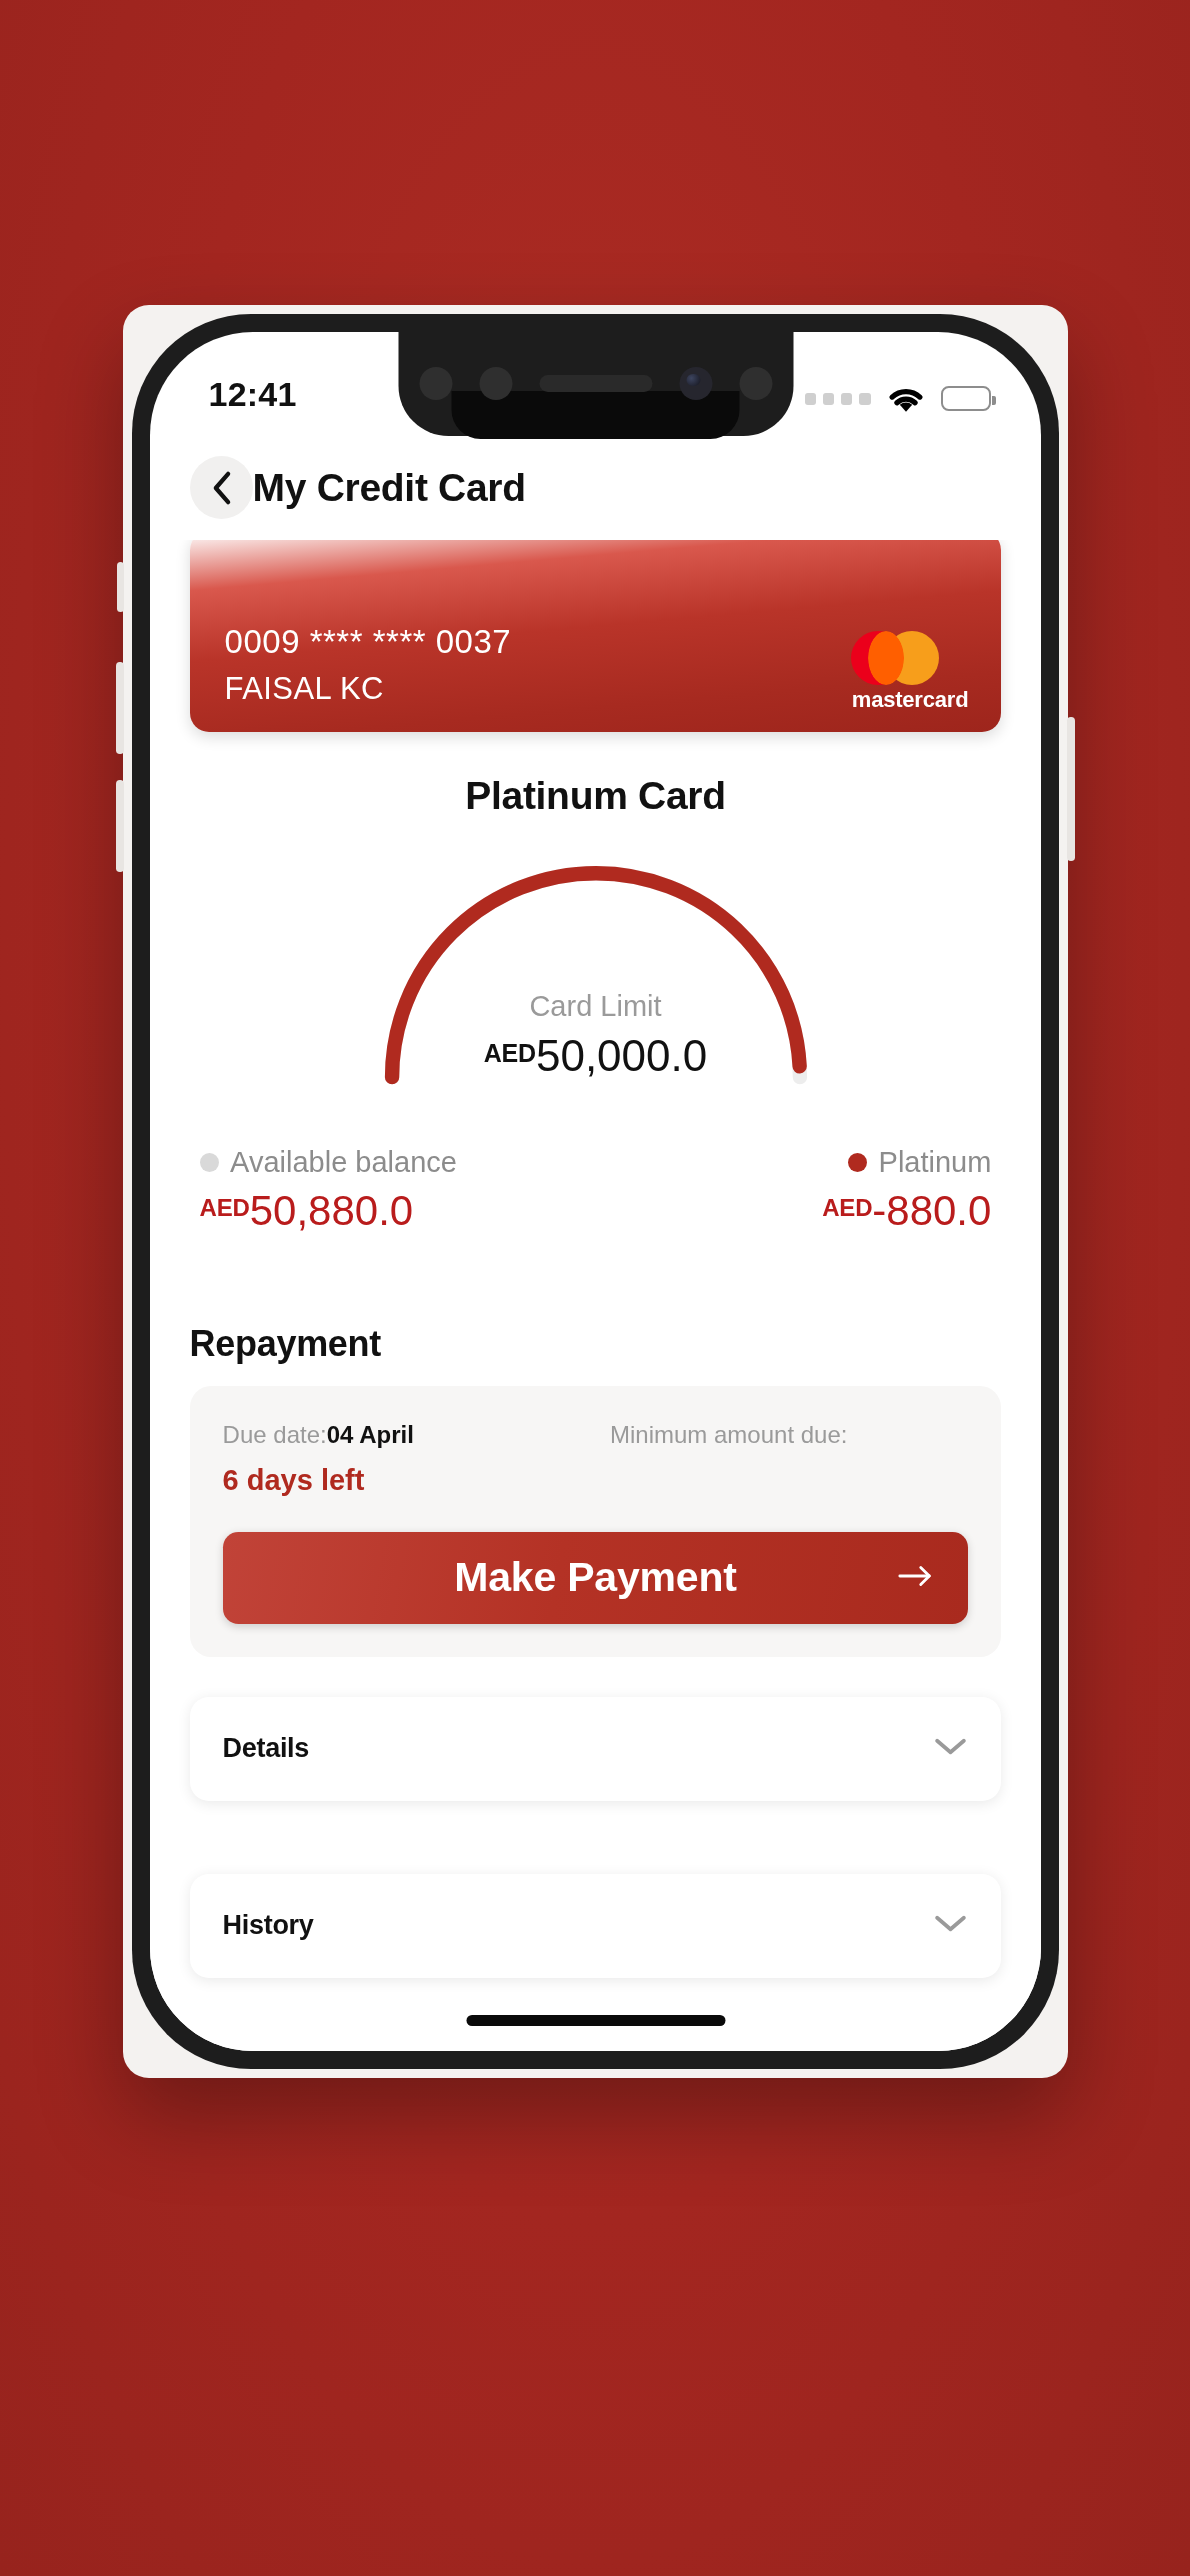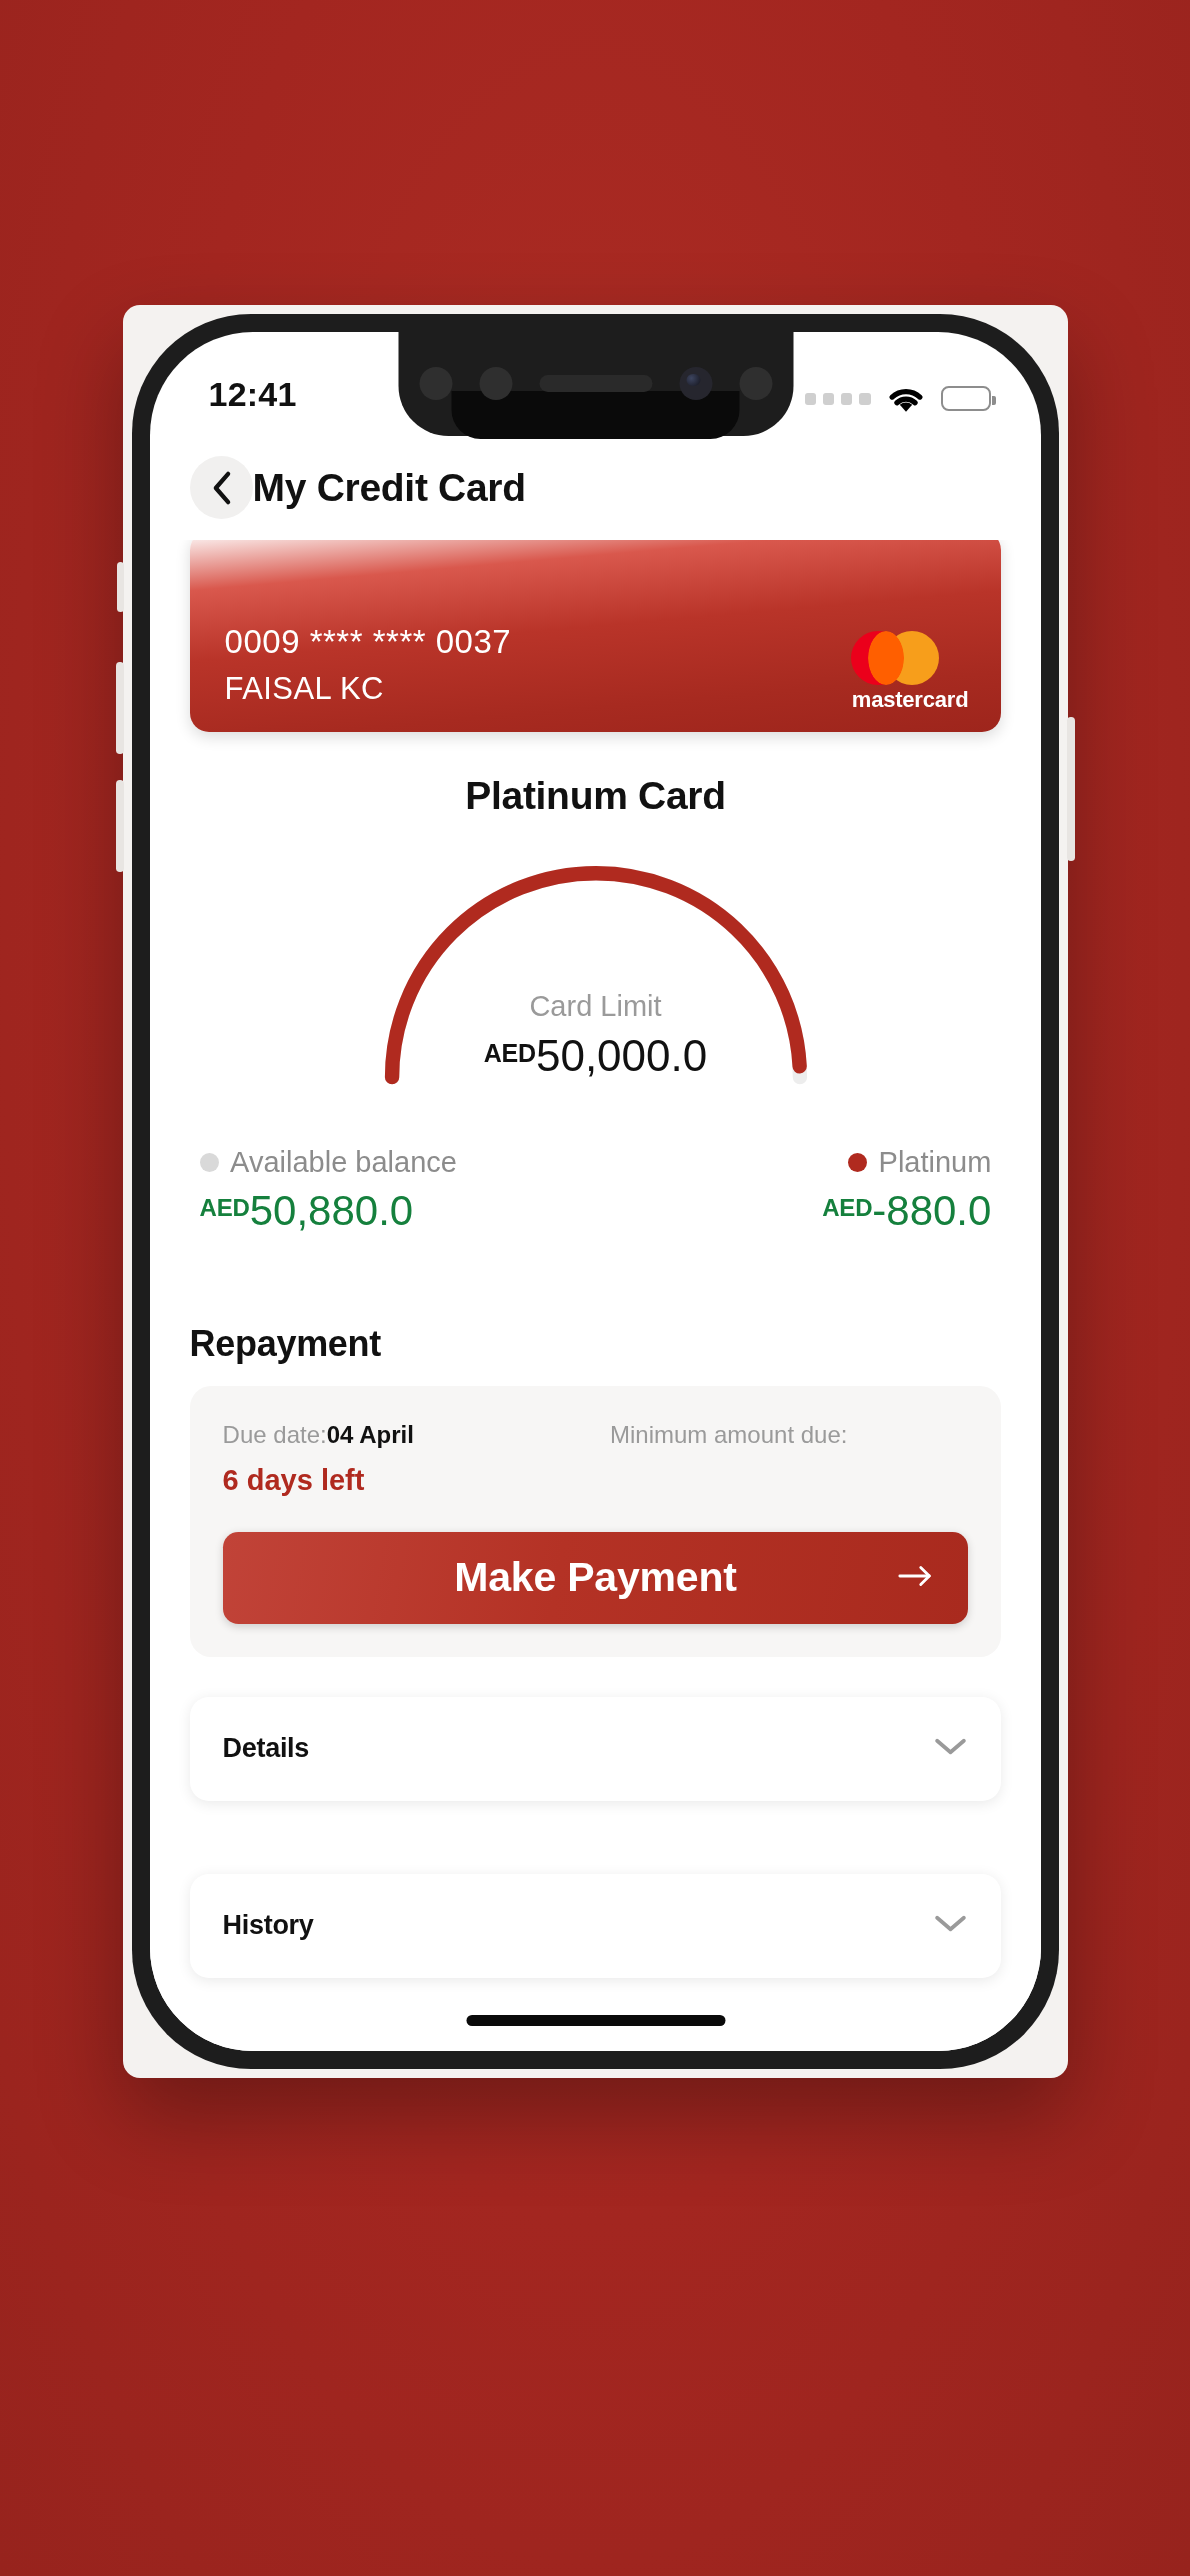--- a/index.html
+++ b/index.html
@@ -11,21 +11,21 @@
   body {
     background: radial-gradient(ellipse at 50% 38%, #AE2D24 0%, #A32620 55%, #97231D 100%);
     position: relative;
   }
 
   
   #phone-frame {
     position: absolute;
     left: 123px; top: 305px;
     width: 945px; height: 1773px;
-    border-radius: 17px;
+    border-radius: 26px;
     background: #f4f2f0;
     padding: 8.6px;
     box-shadow: 0 38px 86px rgba(0,0,0,0.32);
   }
   #phone-bezel {
     width: 100%; height: 100%;
     border-radius: 119px;
     background: #1d1d1d;
     padding: 18px;
     position: relative;
@@ -205,21 +205,21 @@
   
   #balance-row {
     display: flex; padding: 0 50px; margin-top: 59px;
   }
   .bal-col { flex: 1; }
   .bal-col.right { text-align: right; }
   .bal-head { display: flex; align-items: center; gap: 11.5px; margin-bottom: 7.7px; }
   .bal-col.right .bal-head { justify-content: flex-end; }
   .bal-dot { width: 19px; height: 19px; border-radius: 50%; flex:none; }
   .bal-name { font-size: 29px; color: #8c8c8c; font-weight: 400; }
-  .bal-amt { font-size: 42px; font-weight: 500; color: #15803d; white-space: nowrap; }
+  .bal-amt { font-size: 42px; font-weight: 500; color: #b91c1c; white-space: nowrap; }
   .bal-amt .cur { font-size: 24px; font-weight: 700; vertical-align: 8.6px; letter-spacing: -0.2px; }
 
   
   #repay-title {
     font-size: 36px; font-weight: 700; color: #111;
     padding: 0 40px; margin-top: 88px; letter-spacing: -0.3px;
   }
   #repay-card {
     margin: 21px 40px 0 40px;
     background: #f7f6f5;

